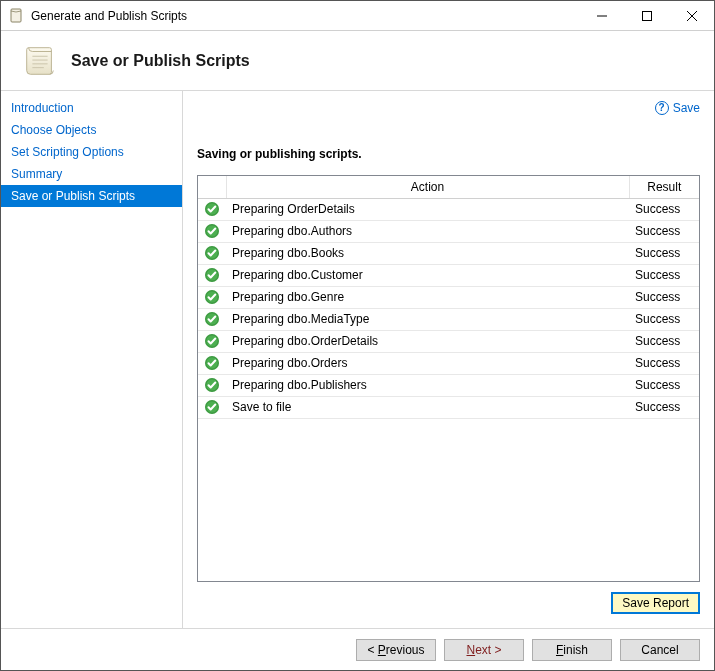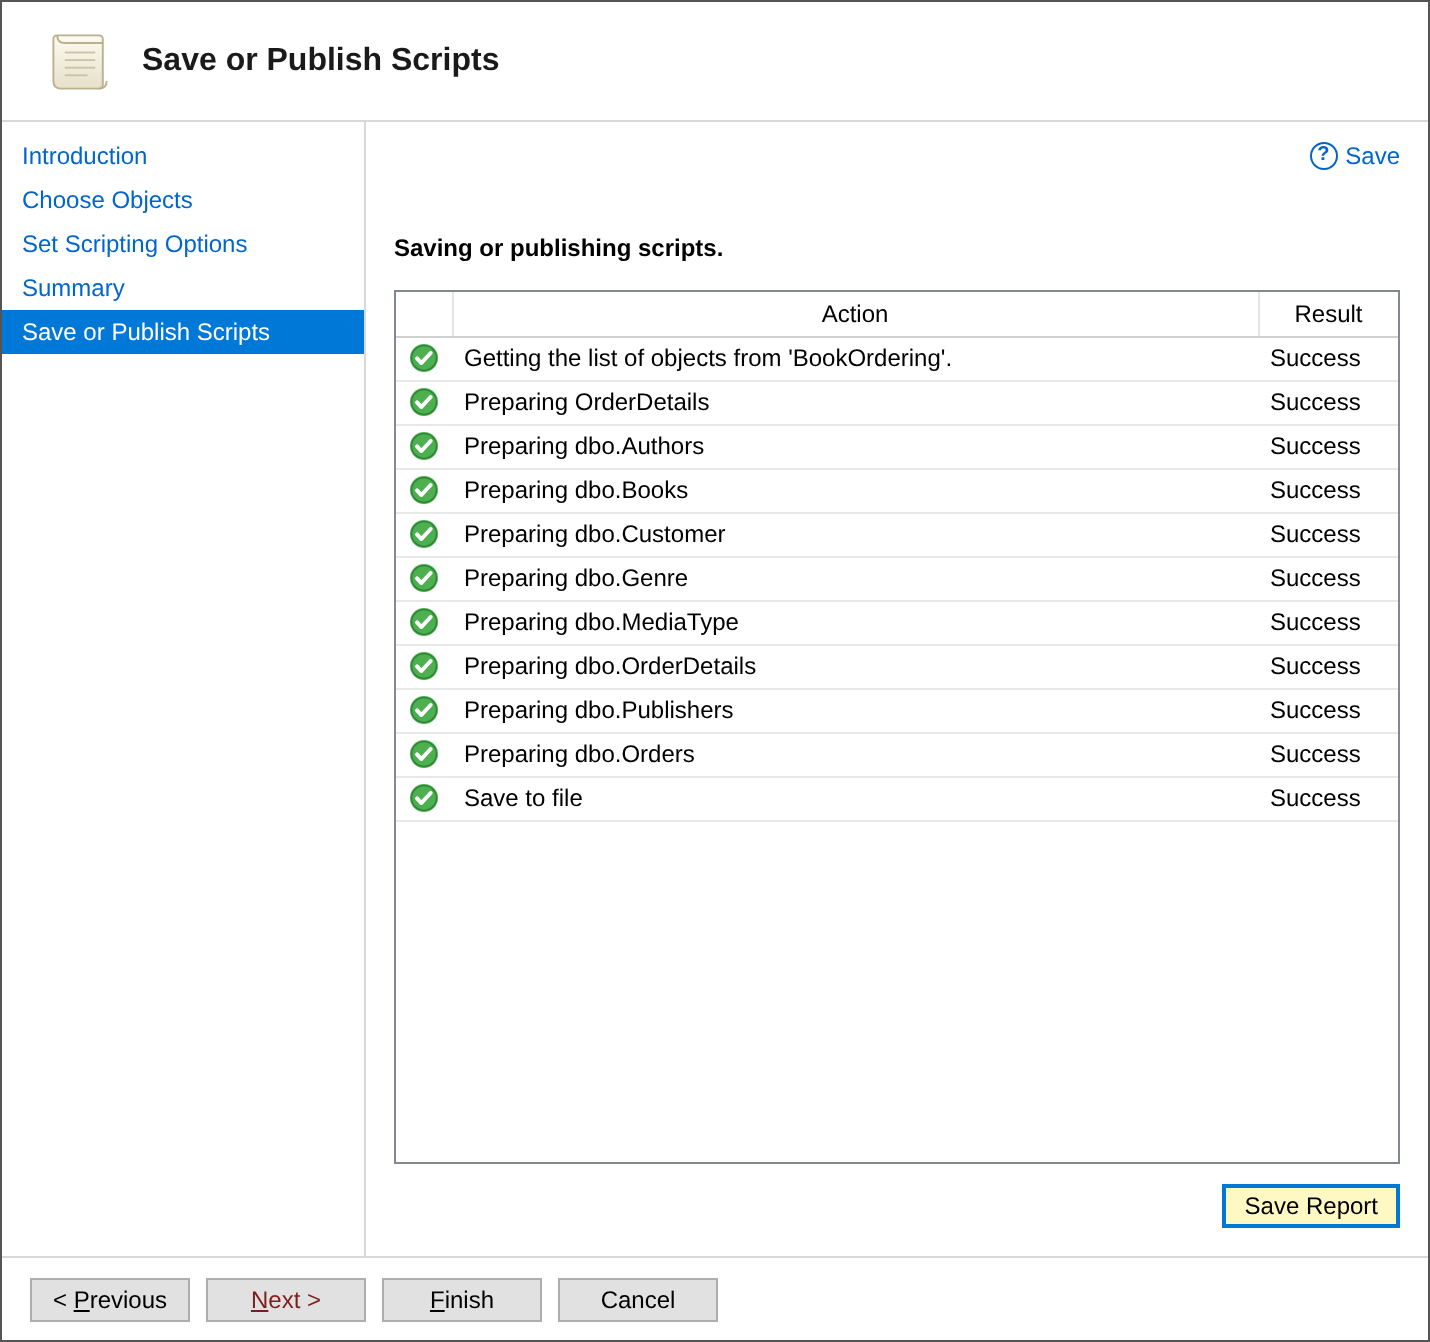--- a/index.html
+++ b/index.html
@@ -36,30 +36,57 @@
   td { border-bottom:1px solid #e8e8e8; padding:2px 6px; height:22px; font-size:12px; vertical-align:middle; }
   td.icon-cell { text-align:center; padding:2px; }
   .check-icon svg { width:16px; height:16px; display:block; margin:auto; }
   .result-cell { width:70px; }
 
   .save-report-row { display:flex; justify-content:flex-end; padding:10px 0 14px 0; }
   .btn { min-width:75px; height:22px; border:1px solid #adadad; background:#e1e1e1; font-size:12px; font-family:inherit; padding:0 10px; cursor:default; }
   .btn.focused { border:2px solid #0078d7; background:#fef9c3; padding:0 9px; height:22px; }
   .btn:disabled { color:#7f1d1d; }
 
-  .footer { border-top:1px solid #d8d8d8; height:42px; display:flex; align-items:center; padding:0 14px; gap:8px; }
+  .footer { border-top:1px solid #d8d8d8; height:42px; display:flex; align-items:center; justify-content:flex-end; padding:0 14px; gap:8px; }
   .footer .btn { width:80px; }
 
   .mnemonic { text-decoration:underline; }
 </style>
 </head>
 <body>
 
 <div class="window">
 
+  <div class="titlebar">
+    <span class="app-icon">
+      <svg viewBox="0 0 16 16">
+          <rect x="2" y="1" width="10" height="13" rx="1" fill="#f4f0e4" stroke="#8a8466" stroke-width="1"></rect>
+          <path d="M2 3 q5 2 10 0" stroke="#8a8466" fill="none" stroke-width="0.8"></path>
+        </svg>
+    </span>
+    <span class="title">Generate and Publish Scripts</span>
+    <div class="winbtns">
+      <div class="winbtn">
+          <svg viewBox="0 0 10 10">
+            <line x1="0" y1="5" x2="10" y2="5" stroke="#000" stroke-width="1"></line>
+          </svg>
+        </div>
+      <div class="winbtn">
+          <svg viewBox="0 0 10 10">
+            <rect x="0.5" y="0.5" width="9" height="9" fill="none" stroke="#000" stroke-width="1"></rect>
+          </svg>
+        </div>
+      <div class="winbtn">
+          <svg viewBox="0 0 10 10">
+            <line x1="0" y1="0" x2="10" y2="10" stroke="#000" stroke-width="1"></line>
+            <line x1="10" y1="0" x2="0" y2="10" stroke="#000" stroke-width="1"></line>
+          </svg>
+        </div>
+    </div>
+  </div>
 
   <div class="header">
     <span class="scroll-icon">
       <svg viewBox="0 0 40 40">
         <defs>
             <linearGradient id="g1" x1="0" y1="0" x2="0" y2="1">
               <stop offset="0" stop-color="#fdfaf0"></stop>
               <stop offset="1" stop-color="#e7e1c8"></stop>
             </linearGradient>
           </defs>
@@ -102,29 +129,20 @@
               <th class="result-col">Result</th>
             </tr>
           </thead>
           <tbody id="tbody">
               <tr>
                 <td class="icon-cell"><span class="check-icon"><svg viewBox="0 0 16 16">
                       <circle cx="8" cy="8" r="7" fill="#4caf50"></circle>
                       <circle cx="8" cy="8" r="6.2" fill="none" stroke="#2e7d32" stroke-width="0.6"></circle>
                       <path d="M4.5 8.2 l2.2 2.3 l4.6 -5" fill="none" stroke="#fff" stroke-width="2" stroke-linecap="round" stroke-linejoin="round"></path>
                     </svg></span></td>
-                <td>Getting the list of objects from 'BookOrdering'.</td>
-                <td class="result-cell">Success</td>
-              </tr>
-              <tr>
-                <td class="icon-cell"><span class="check-icon"><svg viewBox="0 0 16 16">
-                      <circle cx="8" cy="8" r="7" fill="#4caf50"></circle>
-                      <circle cx="8" cy="8" r="6.2" fill="none" stroke="#2e7d32" stroke-width="0.6"></circle>
-                      <path d="M4.5 8.2 l2.2 2.3 l4.6 -5" fill="none" stroke="#fff" stroke-width="2" stroke-linecap="round" stroke-linejoin="round"></path>
-                    </svg></span></td>
                 <td>Preparing OrderDetails</td>
                 <td class="result-cell">Success</td>
               </tr>
               <tr>
                 <td class="icon-cell"><span class="check-icon"><svg viewBox="0 0 16 16">
                       <circle cx="8" cy="8" r="7" fill="#4caf50"></circle>
                       <circle cx="8" cy="8" r="6.2" fill="none" stroke="#2e7d32" stroke-width="0.6"></circle>
                       <path d="M4.5 8.2 l2.2 2.3 l4.6 -5" fill="none" stroke="#fff" stroke-width="2" stroke-linecap="round" stroke-linejoin="round"></path>
                     </svg></span></td>
                 <td>Preparing dbo.Authors</td>
@@ -174,30 +192,30 @@
                     </svg></span></td>
                 <td>Preparing dbo.OrderDetails</td>
                 <td class="result-cell">Success</td>
               </tr>
               <tr>
                 <td class="icon-cell"><span class="check-icon"><svg viewBox="0 0 16 16">
                       <circle cx="8" cy="8" r="7" fill="#4caf50"></circle>
                       <circle cx="8" cy="8" r="6.2" fill="none" stroke="#2e7d32" stroke-width="0.6"></circle>
                       <path d="M4.5 8.2 l2.2 2.3 l4.6 -5" fill="none" stroke="#fff" stroke-width="2" stroke-linecap="round" stroke-linejoin="round"></path>
                     </svg></span></td>
+                <td>Preparing dbo.Orders</td>
+                <td class="result-cell">Success</td>
+              </tr>
+              <tr>
+                <td class="icon-cell"><span class="check-icon"><svg viewBox="0 0 16 16">
+                      <circle cx="8" cy="8" r="7" fill="#4caf50"></circle>
+                      <circle cx="8" cy="8" r="6.2" fill="none" stroke="#2e7d32" stroke-width="0.6"></circle>
+                      <path d="M4.5 8.2 l2.2 2.3 l4.6 -5" fill="none" stroke="#fff" stroke-width="2" stroke-linecap="round" stroke-linejoin="round"></path>
+                    </svg></span></td>
                 <td>Preparing dbo.Publishers</td>
-                <td class="result-cell">Success</td>
-              </tr>
-              <tr>
-                <td class="icon-cell"><span class="check-icon"><svg viewBox="0 0 16 16">
-                      <circle cx="8" cy="8" r="7" fill="#4caf50"></circle>
-                      <circle cx="8" cy="8" r="6.2" fill="none" stroke="#2e7d32" stroke-width="0.6"></circle>
-                      <path d="M4.5 8.2 l2.2 2.3 l4.6 -5" fill="none" stroke="#fff" stroke-width="2" stroke-linecap="round" stroke-linejoin="round"></path>
-                    </svg></span></td>
-                <td>Preparing dbo.Orders</td>
                 <td class="result-cell">Success</td>
               </tr>
               <tr>
                 <td class="icon-cell"><span class="check-icon"><svg viewBox="0 0 16 16">
                       <circle cx="8" cy="8" r="7" fill="#4caf50"></circle>
                       <circle cx="8" cy="8" r="6.2" fill="none" stroke="#2e7d32" stroke-width="0.6"></circle>
                       <path d="M4.5 8.2 l2.2 2.3 l4.6 -5" fill="none" stroke="#fff" stroke-width="2" stroke-linecap="round" stroke-linejoin="round"></path>
                     </svg></span></td>
                 <td>Save to file</td>
                 <td class="result-cell">Success</td>

